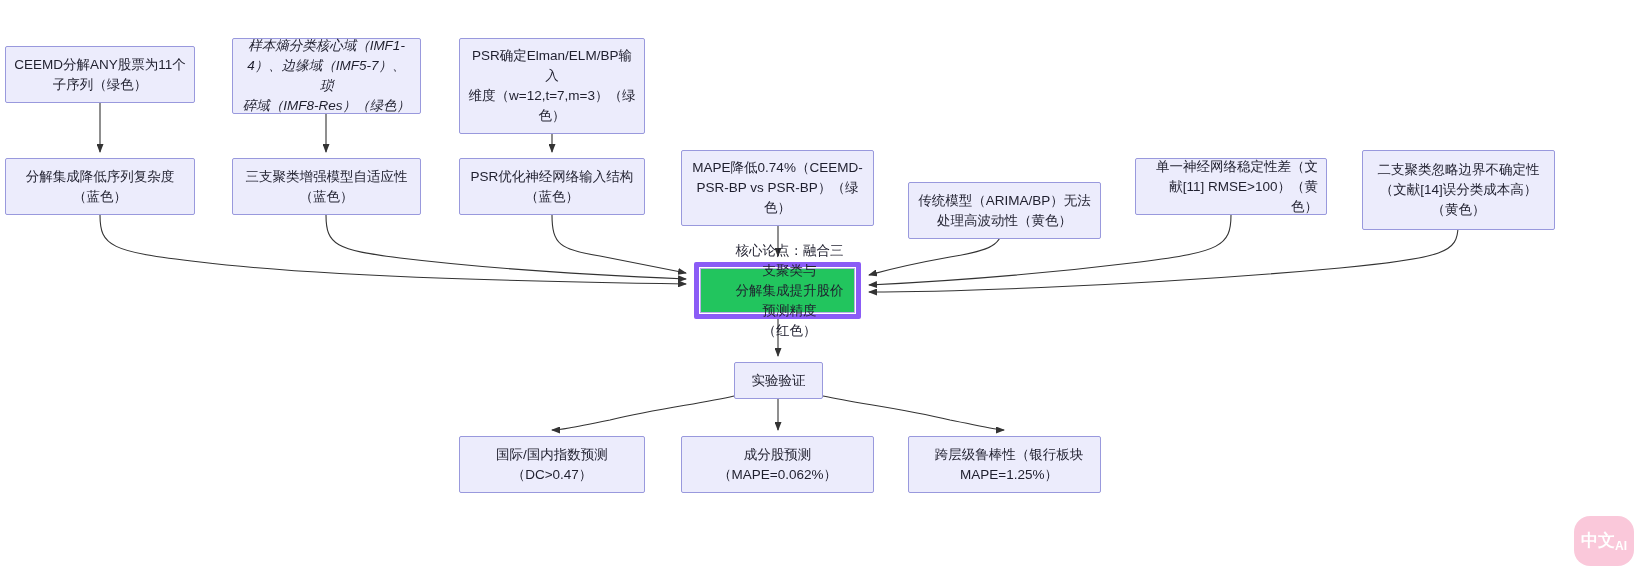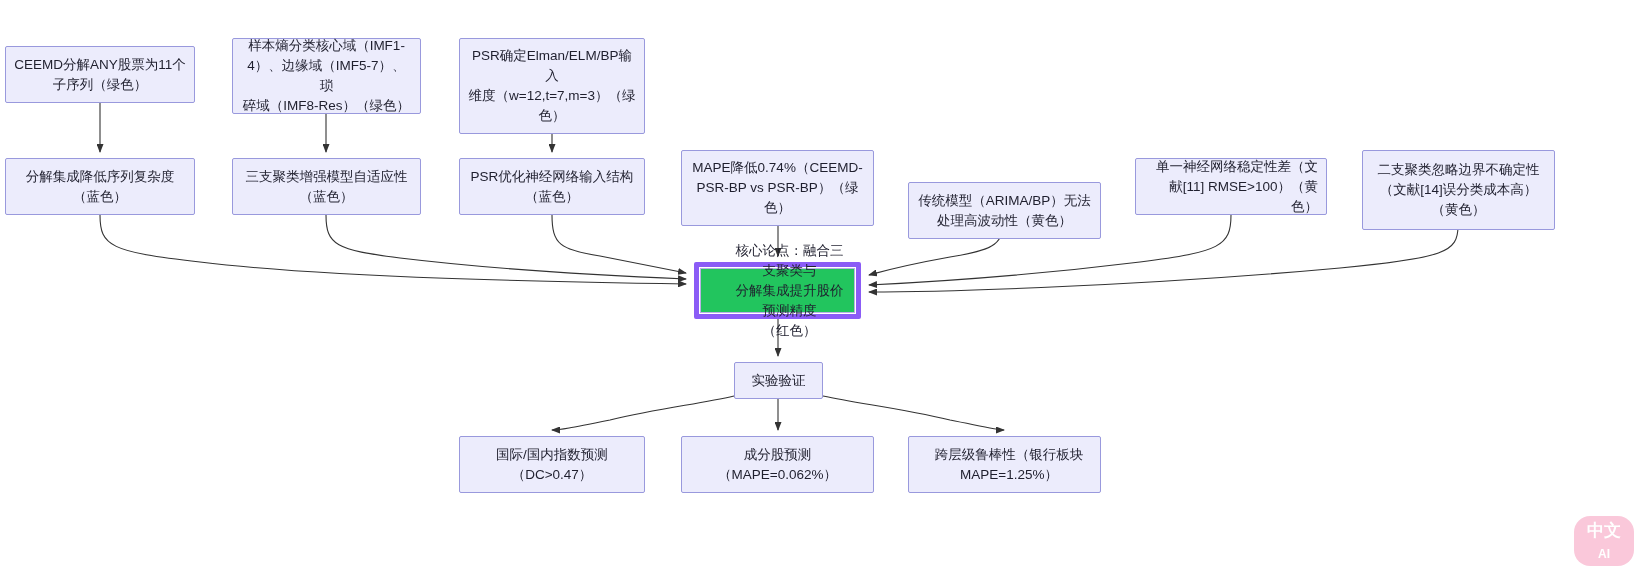--- a/index.html
+++ b/index.html
@@ -56,21 +56,21 @@
     right: 6px;
     bottom: 8px;
     width: 60px;
     height: 50px;
     border-radius: 16px;
     background: #f7a8c4;
     opacity: 0.62;
     display: flex;
     align-items: center;
     justify-content: center;
-    flex-direction: column;
+    flex-direction: row;
     z-index: 5;
   }
   #watermark .wm-cn {
     color: #ffffff;
     font-size: 17px;
     font-weight: bold;
     line-height: 16px;
     letter-spacing: 0px;
   }
   #watermark .wm-en {
@@ -108,21 +108,21 @@
         <path d="M778,399 L778,430" fill="none" stroke="#333333" stroke-width="1.1" marker-end="url(#arrowhead)"></path>
         <path d="M823,396 C860,404 900,408 950,420 C990,428 998,430 1004,430" fill="none" stroke="#333333" stroke-width="1.1" marker-end="url(#arrowhead)"></path>
       </g>
   </svg>
 
   <div id="nodes-group">
       <div class="node" style="left: 5px; top: 46px; width: 190px; height: 57px;">
         <div class="txt">CEEMD分解ANY股票为11个
 子序列（绿色）</div>
       </div>
-      <div class="node" style="left: 232px; top: 38px; width: 189px; height: 76px;">
+      <div class="node" style="left: 232px; top: 38px; width: 189px; height: 76px; font-style: italic;">
         <div class="txt">样本熵分类核心域（IMF1-
 4）、边缘域（IMF5-7）、琐
 碎域（IMF8-Res）（绿色）</div>
       </div>
       <div class="node" style="left: 459px; top: 38px; width: 186px; height: 96px;">
         <div class="txt">PSR确定Elman/ELM/BP输入
 维度（w=12,t=7,m=3）（绿
 色）</div>
       </div>
       <div class="node" style="left: 5px; top: 158px; width: 190px; height: 57px;">

